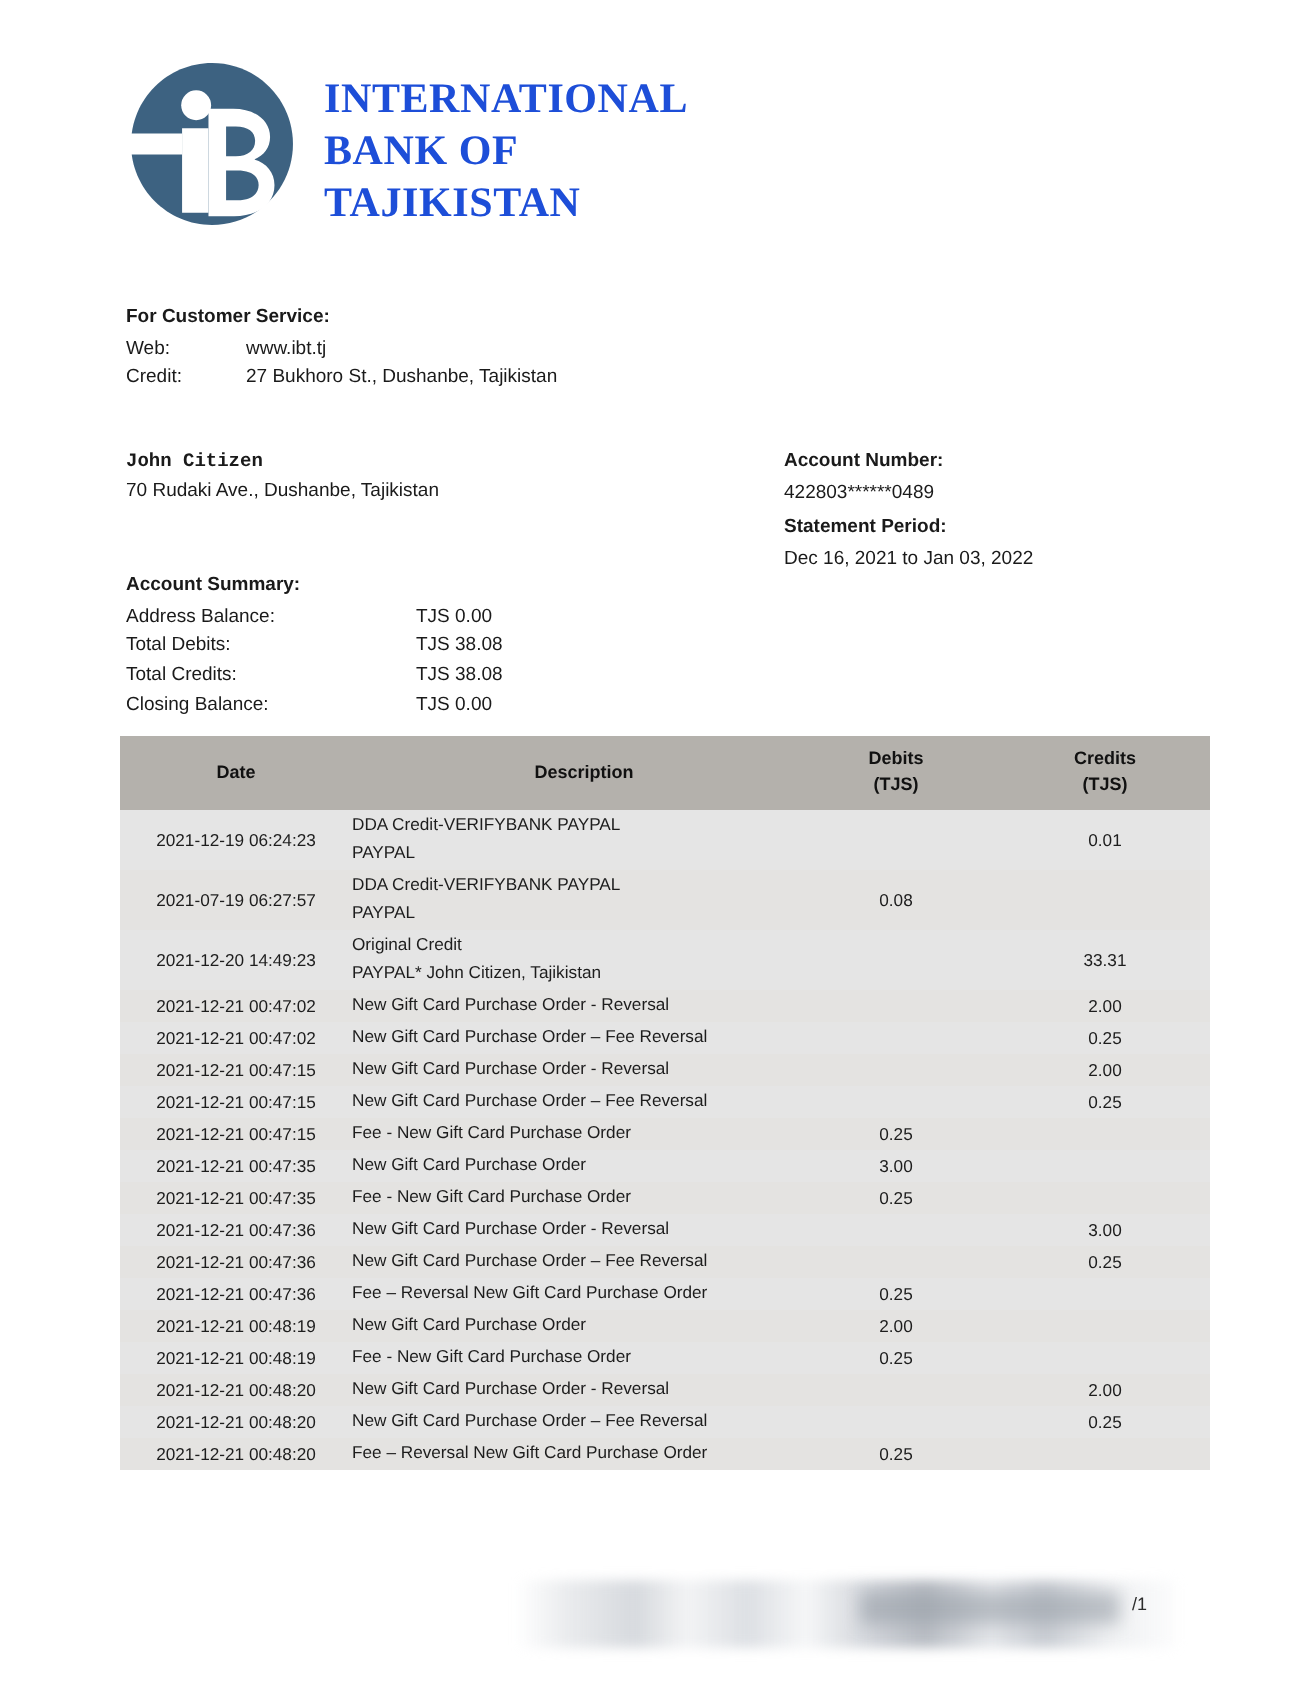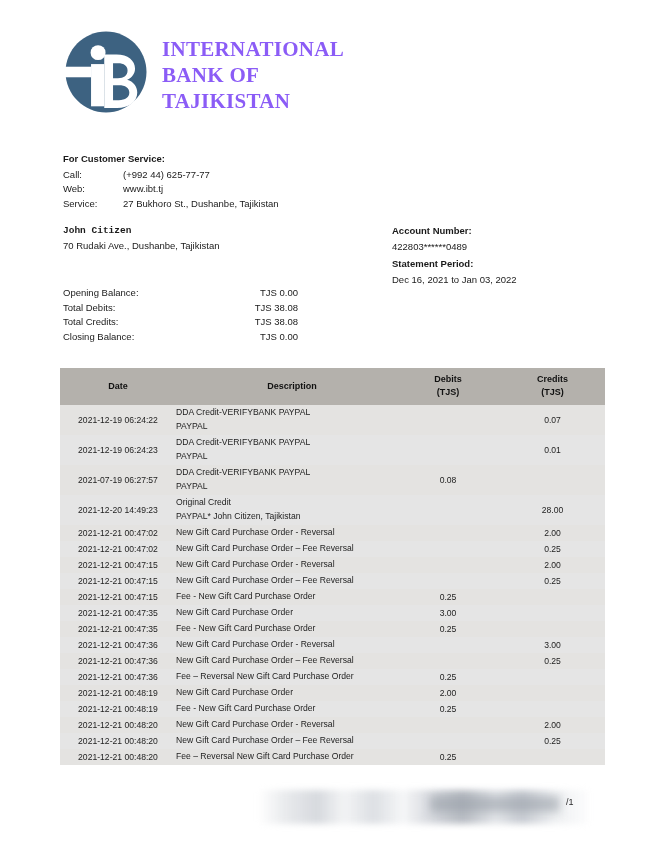--- a/index.html
+++ b/index.html
@@ -30,21 +30,21 @@
     flex: 0 0 auto;
   }
   .brand-name {
     margin-left: 12px;
     padding-top: 10px;
     font-family: "Liberation Serif", serif;
     font-size: 21px;
     font-weight: bold;
     line-height: 1.24;
     letter-spacing: 0.3px;
-    color: #8b5cf6;
+    color: #1d4ed8;
   }
   .brand-name span { display: block; }
 
   
   .block {
     position: absolute;
     font-size: 9.5px;
     line-height: 1.55;
   }
   .block .hdr {
@@ -63,21 +63,21 @@
   #account-meta     { left: 392px; top: 224px; width: 220px; }
   #account-summary  { left: 63px; top: 286px; width: 290px; }
 
   #account-holder .name { font-weight: bold; font-family: Liberation Mono, monospace; }
 
   .sum-row {
     display: flex;
     justify-content: flex-start;
   }
   .sum-row .k { width: 145px; flex: 0 0 145px; }
-  .sum-row .v { width: 90px; flex: 0 0 90px; text-align: right; }
+  .sum-row .v { width: 90px; flex: 0 0 90px; }
 
   
   #transactions {
     position: absolute;
     left: 60px;
     top: 368px;
     width: 533px;
     border-collapse: collapse;
     table-layout: fixed;
     font-size: 8.6px;
@@ -172,48 +172,45 @@
   <div class="brand-name">
     <span>INTERNATIONAL</span>
     <span>BANK OF</span>
     <span>TAJIKISTAN</span>
   </div>
 </div>
 
 <div class="block" id="customer-service">
   <div class="hdr">For Customer Service:</div>
   <div class="kv">
-    <div class="k">Call:</div>
-    <div class="v">(+992 44) 625-77-77</div>
-  </div>
-  <div class="kv">
     <div class="k">Web:</div>
     <div class="v">www.ibt.tj</div>
   </div>
   <div class="kv">
-    <div class="k">Service:</div>
+    <div class="k">Credit:</div>
     <div class="v">27 Bukhoro St., Dushanbe, Tajikistan</div>
   </div>
 </div>
 
 <div class="block" id="account-holder">
   <div class="name">John Citizen</div>
   <div>70 Rudaki Ave., Dushanbe, Tajikistan</div>
 </div>
 
 <div class="block" id="account-meta">
   <div class="hdr">Account Number:</div>
   <div>422803******0489</div>
   <div class="hdr" style="margin-top:3px;">Statement Period:</div>
   <div>Dec 16, 2021 to Jan 03, 2022</div>
 </div>
 
 <div class="block" id="account-summary">
+  <div class="hdr">Account Summary:</div>
   <div class="sum-row">
-    <div class="k">Opening Balance:</div>
+    <div class="k">Address Balance:</div>
     <div class="v">TJS 0.00</div>
   </div>
   <div class="sum-row">
     <div class="k">Total Debits:</div>
     <div class="v">TJS 38.08</div>
   </div>
   <div class="sum-row">
     <div class="k">Total Credits:</div>
     <div class="v">TJS 38.08</div>
   </div>
@@ -232,43 +229,37 @@
         <span>Debits</span>
         <span class="sub">(TJS)</span>
       </th>
       <th class="c-cred">
         <span>Credits</span>
         <span class="sub">(TJS)</span>
       </th>
     </tr>
   </thead>
   <tbody id="transactions-body">
-      <tr class="alt two-line">
-        <td class="date">2021-12-19 06:24:22</td>
-        <td class="desc"><span>DDA Credit-VERIFYBANK PAYPAL</span><span class="desc-l2">PAYPAL</span></td>
-        <td class="deb"></td>
-        <td class="cred">0.07</td>
-      </tr>
       <tr class=" two-line">
         <td class="date">2021-12-19 06:24:23</td>
         <td class="desc"><span>DDA Credit-VERIFYBANK PAYPAL</span><span class="desc-l2">PAYPAL</span></td>
         <td class="deb"></td>
         <td class="cred">0.01</td>
       </tr>
       <tr class="alt two-line">
         <td class="date">2021-07-19 06:27:57</td>
         <td class="desc"><span>DDA Credit-VERIFYBANK PAYPAL</span><span class="desc-l2">PAYPAL</span></td>
         <td class="deb">0.08</td>
         <td class="cred"></td>
       </tr>
       <tr class=" two-line">
         <td class="date">2021-12-20 14:49:23</td>
         <td class="desc"><span>Original Credit</span><span class="desc-l2">PAYPAL* John Citizen, Tajikistan</span></td>
         <td class="deb"></td>
-        <td class="cred">28.00</td>
+        <td class="cred">33.31</td>
       </tr>
       <tr class="alt one-line">
         <td class="date">2021-12-21 00:47:02</td>
         <td class="desc"><span>New Gift Card Purchase Order - Reversal</span></td>
         <td class="deb"></td>
         <td class="cred">2.00</td>
       </tr>
       <tr class=" one-line">
         <td class="date">2021-12-21 00:47:02</td>
         <td class="desc"><span>New Gift Card Purchase Order – Fee Reversal</span></td>

